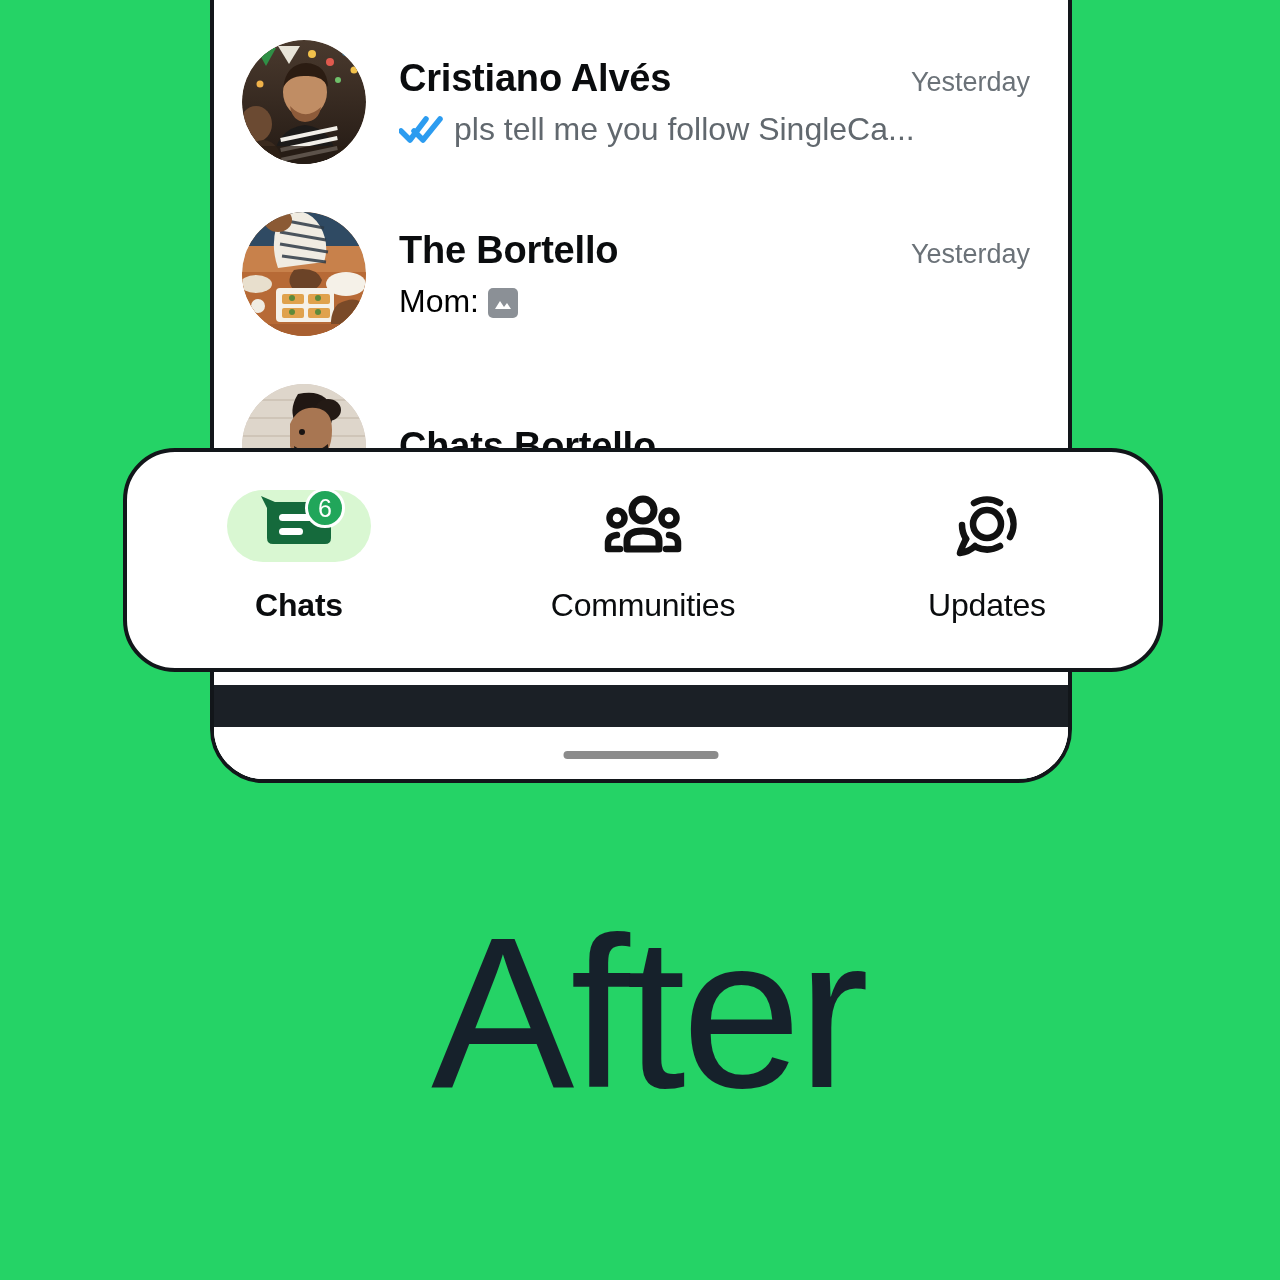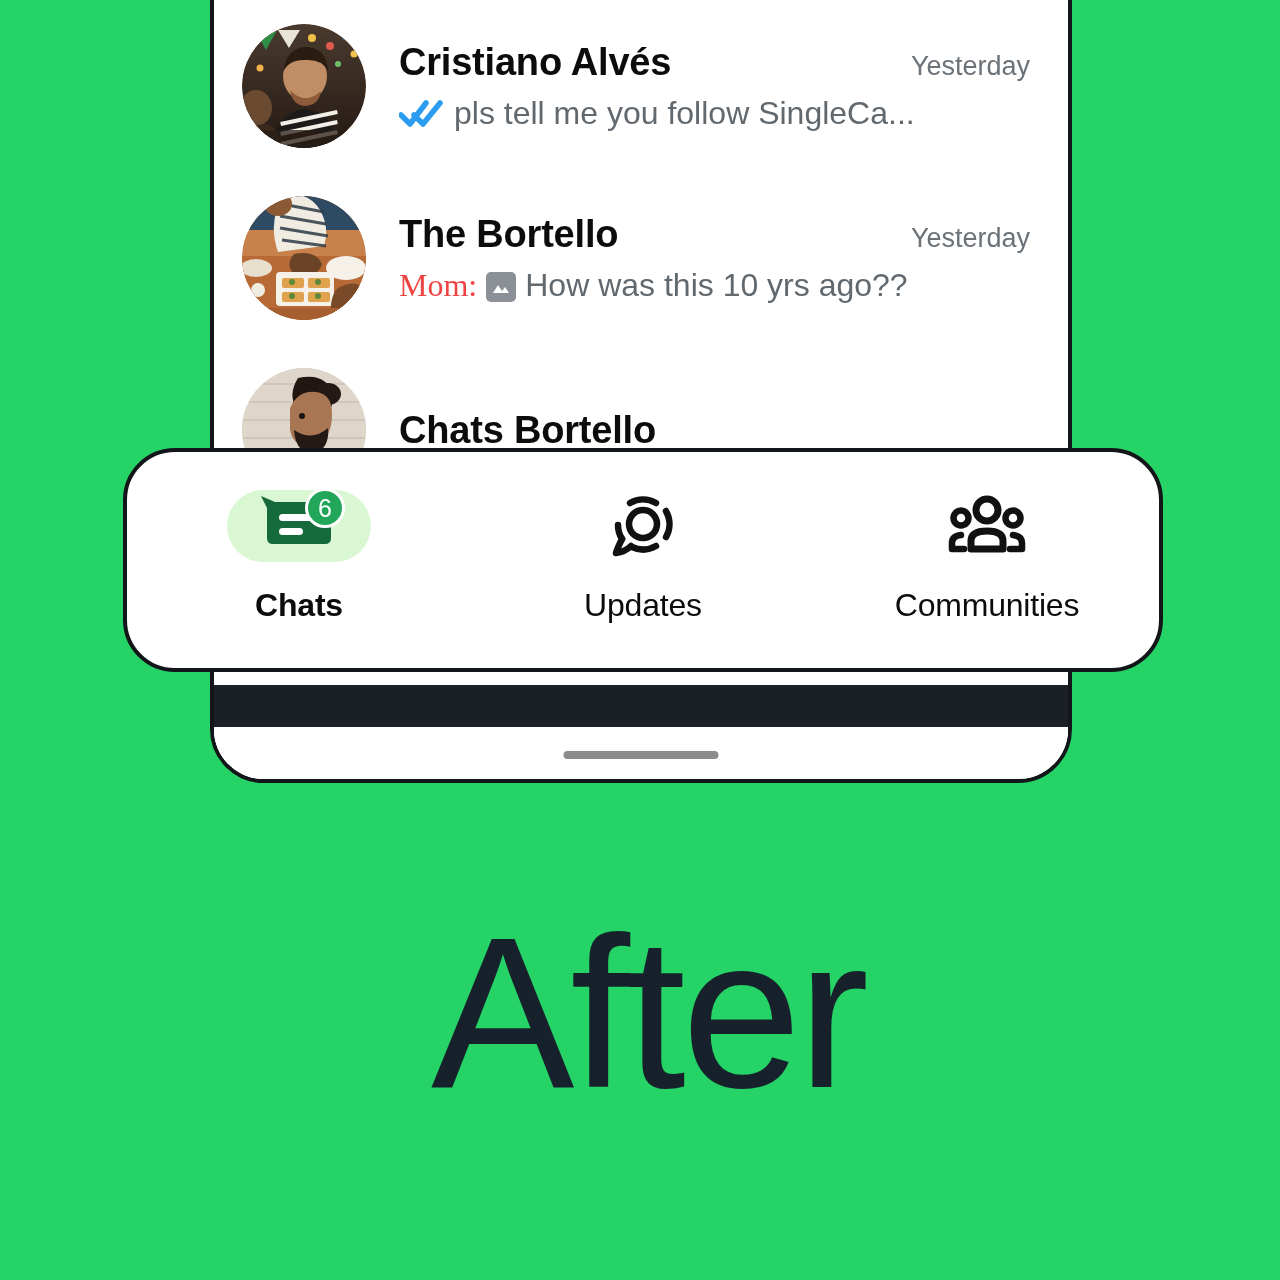--- a/index.html
+++ b/index.html
@@ -22,21 +22,21 @@
     border-top-left-radius:46px;
     border-top-right-radius:46px;
     border-bottom-left-radius:54px;
     border-bottom-right-radius:54px;
     box-sizing:border-box;
     overflow:hidden;
   }
   .screen{position:absolute;inset:0;background:#fff;}
 
   
-  .chat-list{position:absolute;left:0;top:56px;right:0;text-align:right;}
+  .chat-list{position:absolute;left:0;top:72px;right:0;text-align:right;}
   .chat-row{
     position:relative;
     height:172px;
     display:flex;
     align-items:center;
     padding:0 38px 0 28px;
     box-sizing:border-box;
   }
   .avatar{
     width:124px;height:124px;border-radius:50%;
@@ -54,21 +54,21 @@
   .chat-time{
     font-size:27px;color:#6b7278;font-weight:400;
     white-space:nowrap;
   }
   .row-bottom{
     display:flex;align-items:center;margin-top:11px;
     font-size:32px;color:#61686e;white-space:nowrap;overflow:hidden;
   }
   .ticks{flex:0 0 auto;margin-right:11px;display:flex;align-items:center;}
   .ticks svg{display:block;}
-  .sender{color:#ef4444;font-family:Liberation Serif, serif;}
+  .sender{color:#000000;}
   .imgchip{
     display:inline-flex;align-items:center;justify-content:center;
     width:30px;height:30px;border-radius:5px;background:#8b9096;
     margin:0 9px;flex:0 0 auto;position:relative;top:2px;
   }
   .imgchip svg{display:block;}
 
   
   .fab{
     position:absolute;
@@ -258,21 +258,20 @@
               <span class="chat-name">The Bortello</span>
               <span class="chat-time">Yesterday</span>
             </div>
             <div class="row-bottom">
               <span class="sender">Mom:</span>
               <span class="imgchip">
                 <svg width="20" height="20" viewBox="0 0 20 20">
                   <path d="M2 16 L7 8 L11 14 L14 10 L18 16 Z" fill="#ffffff"></path>
                 </svg>
               </span>
-              <span>How was this 10 yrs ago??</span>
             </div>
           </div>
         </div>
 
         <div class="chat-row">
           <div class="avatar">
             <svg viewBox="0 0 124 124">
               <defs>
                   <clipPath id="cp3">
                     <circle cx="62" cy="62" r="62"></circle>
@@ -334,46 +333,46 @@
           <rect x="18" y="22" width="40" height="7" rx="3.5" fill="#ffffff"></rect>
           <rect x="18" y="36" width="24" height="7" rx="3.5" fill="#ffffff"></rect>
         </svg>
         <span class="badge">6</span>
       </div>
       <span class="nav-label">Chats</span>
     </div>
 
     <div class="nav-item">
       <div class="nav-icon-wrap">
+        <svg width="80" height="62" viewBox="0 0 80 62">
+          <circle cx="40" cy="15" r="11" fill="none" stroke="#111" stroke-width="7"></circle>
+          <path d="M24 54 v-8 q0 -10 16 -10 q16 0 16 10 v8 z" fill="none" stroke="#111" stroke-width="7" stroke-linejoin="round"></path>
+          <circle cx="14" cy="23" r="7.5" fill="none" stroke="#111" stroke-width="6.5"></circle>
+          <circle cx="66" cy="23" r="7.5" fill="none" stroke="#111" stroke-width="6.5"></circle>
+          <path d="M17 54 h-12 v-6 q0 -7 9 -8" fill="none" stroke="#111" stroke-width="6.5" stroke-linejoin="round" stroke-linecap="round"></path>
+          <path d="M63 54 h12 v-6 q0 -7 -9 -8" fill="none" stroke="#111" stroke-width="6.5" stroke-linejoin="round" stroke-linecap="round"></path>
+        </svg>
+      </div>
+      <span class="nav-label">Communities</span>
+    </div>
+
+    <div class="nav-item">
+      <div class="nav-icon-wrap">
         <svg width="70" height="70" viewBox="0 0 70 70">
           <circle cx="35" cy="33" r="14" fill="none" stroke="#111" stroke-width="6.5"></circle>
           <g fill="none" stroke="#111" stroke-width="6.5" stroke-linecap="round">
             <path d="M22 12 a26 26 0 0 1 26 0"></path>
             <path d="M58 20 a26 26 0 0 1 0 26"></path>
             <path d="M48 55 a26 26 0 0 1 -24 1"></path>
             <path d="M14 48 a26 26 0 0 1 -4 -14"></path>
           </g>
           <path d="M14 48 q-5 10 -6 14 q9 -1 15 -7" fill="none" stroke="#111" stroke-width="6.5" stroke-linecap="round" stroke-linejoin="round"></path>
         </svg>
       </div>
       <span class="nav-label">Updates</span>
     </div>
 
-    <div class="nav-item">
-      <div class="nav-icon-wrap">
-        <svg width="80" height="62" viewBox="0 0 80 62">
-          <circle cx="40" cy="15" r="11" fill="none" stroke="#111" stroke-width="7"></circle>
-          <path d="M24 54 v-8 q0 -10 16 -10 q16 0 16 10 v8 z" fill="none" stroke="#111" stroke-width="7" stroke-linejoin="round"></path>
-          <circle cx="14" cy="23" r="7.5" fill="none" stroke="#111" stroke-width="6.5"></circle>
-          <circle cx="66" cy="23" r="7.5" fill="none" stroke="#111" stroke-width="6.5"></circle>
-          <path d="M17 54 h-12 v-6 q0 -7 9 -8" fill="none" stroke="#111" stroke-width="6.5" stroke-linejoin="round" stroke-linecap="round"></path>
-          <path d="M63 54 h12 v-6 q0 -7 -9 -8" fill="none" stroke="#111" stroke-width="6.5" stroke-linejoin="round" stroke-linecap="round"></path>
-        </svg>
-      </div>
-      <span class="nav-label">Communities</span>
-    </div>
-
 
   </div>
 
   <div class="caption">After</div>
 
 </div>
 
 </body></html>

